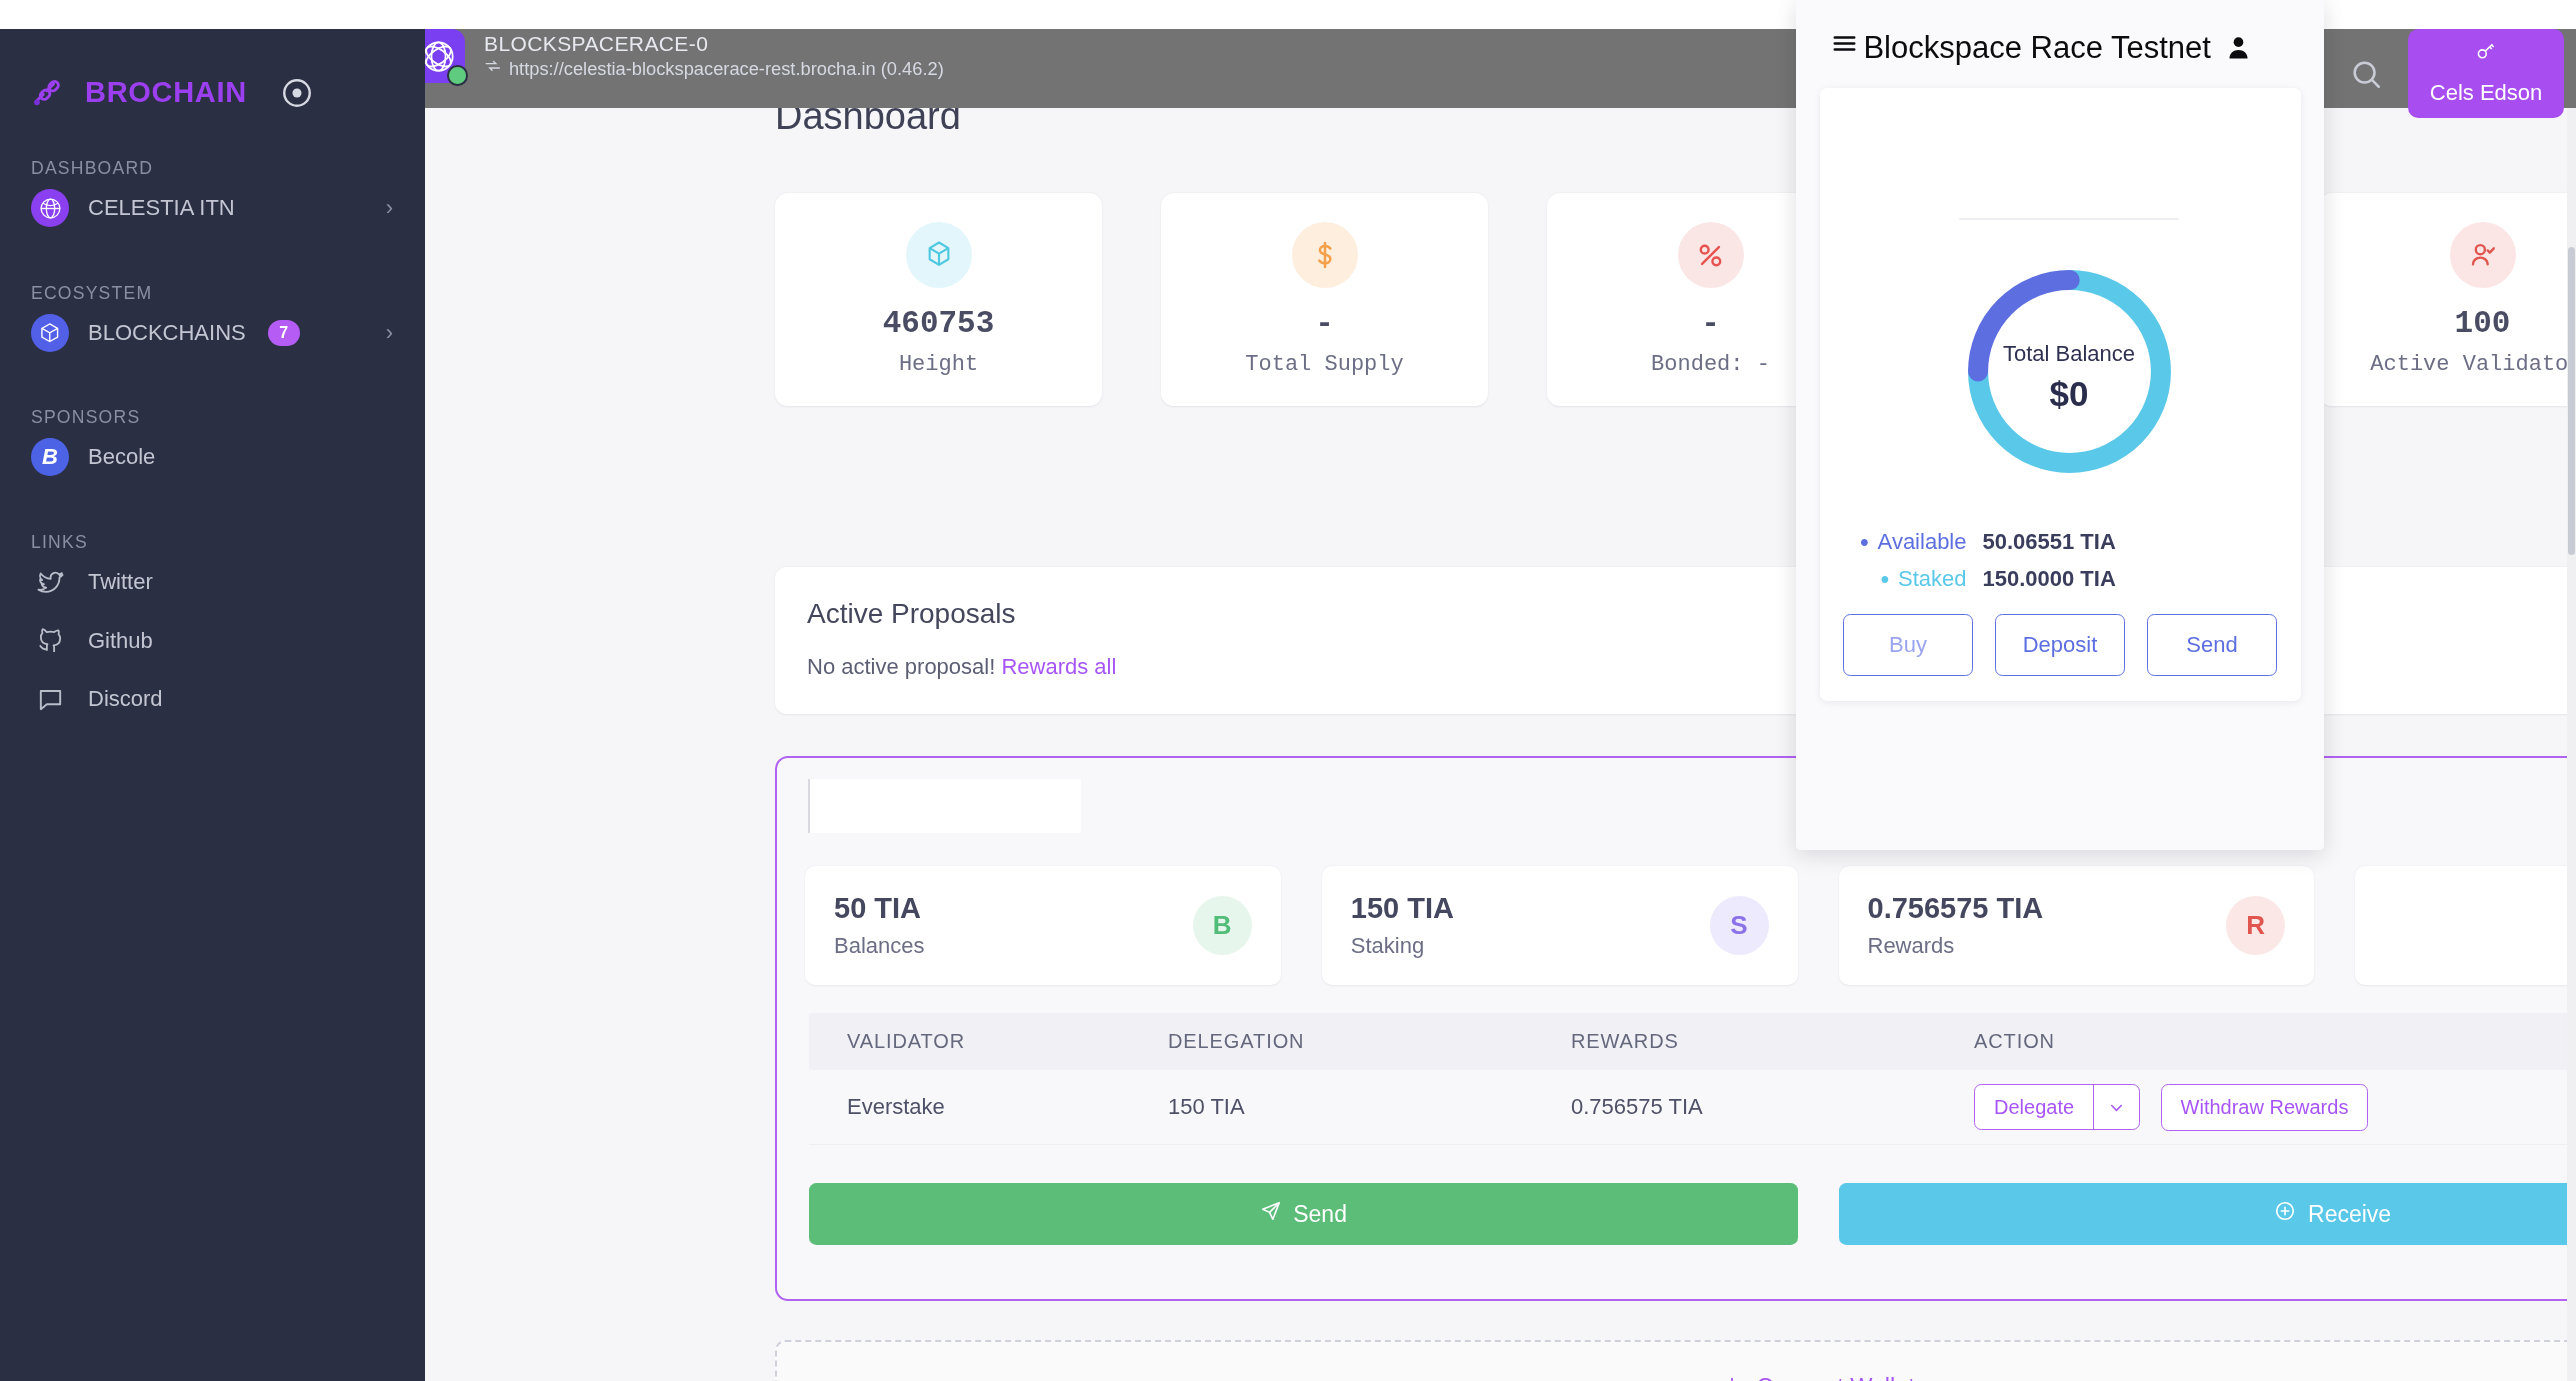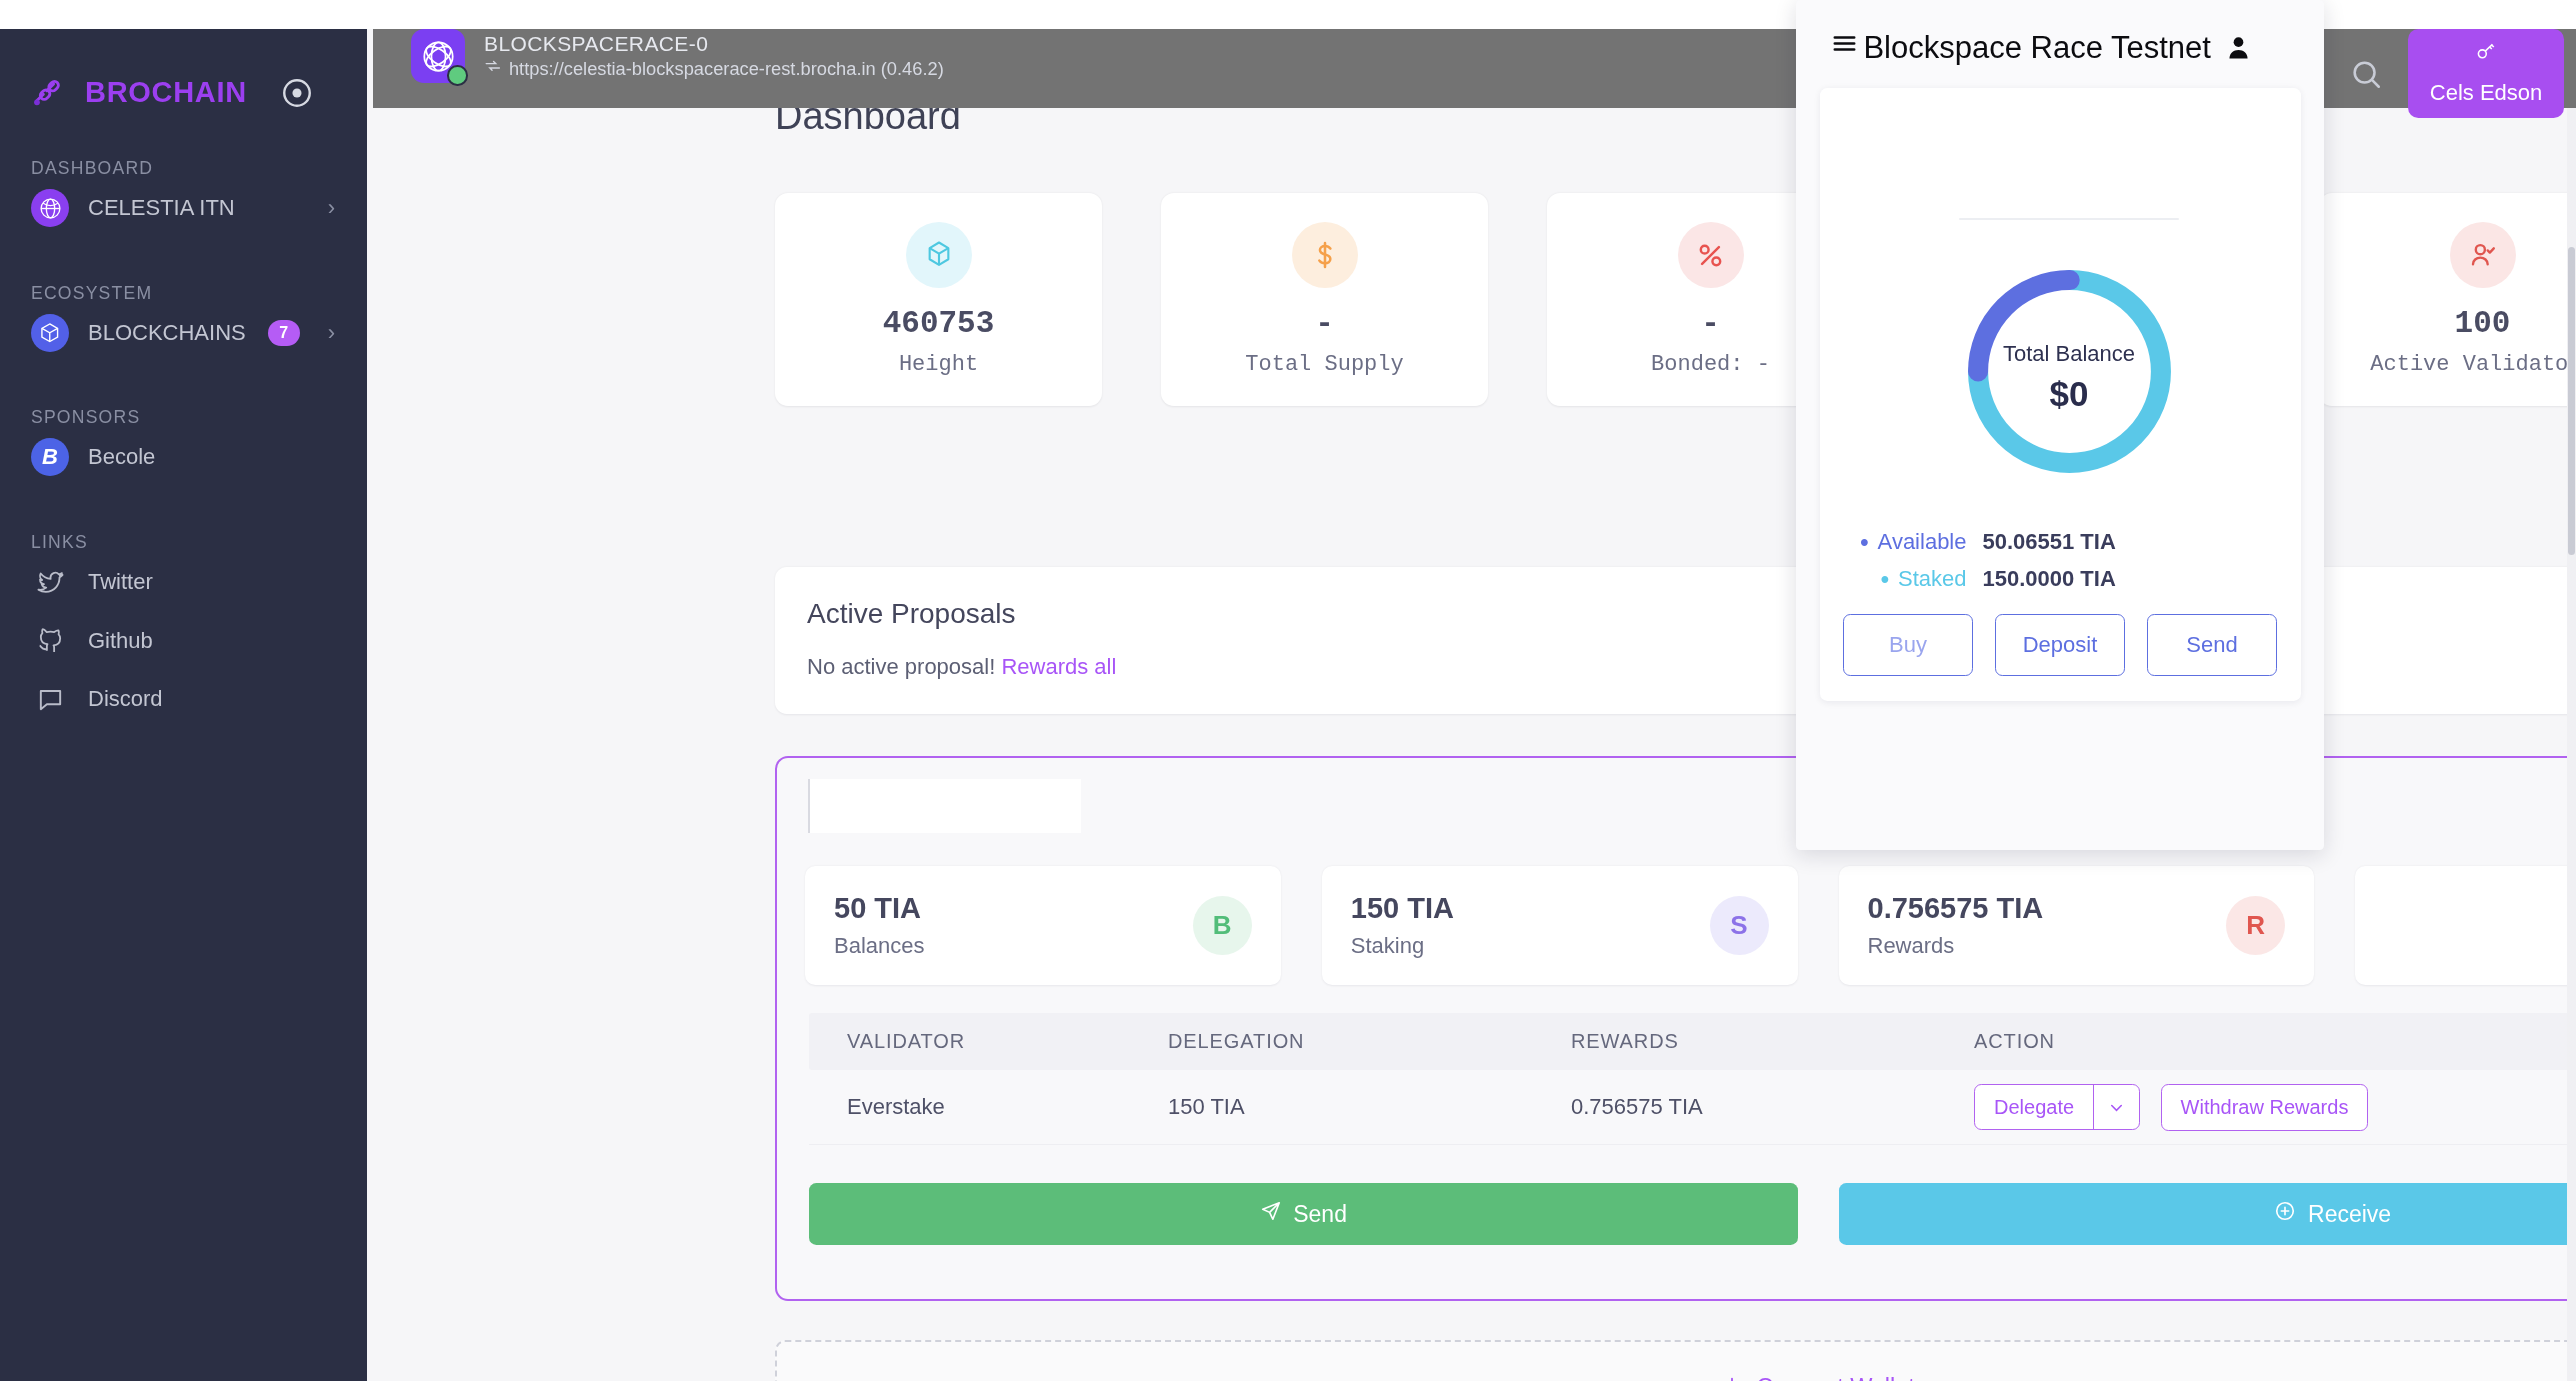--- a/index.html
+++ b/index.html
@@ -7,21 +7,21 @@
     width: 2576px; height: 1381px;
     font-family: "Liberation Sans", sans-serif;
     background: #f7f7f9;
     overflow: hidden;
   }
   #root { position: relative; width: 2576px; height: 1381px; background: #f6f6f8; }
 
   
   #sidebar {
     position: absolute; left: 0; top: 29px;
-    width: 367px; height: 1352px;
+    width: 425px; height: 1352px;
     background: #2b2f44;
     color: #b9bcc9;
     z-index: 20;
   }
   .brand-row { display: flex; align-items: center; gap: 16px; padding: 43px 0 0 28px; }
   .brand-logo { width: 41px; height: 41px; flex: 0 0 auto; }
   .brand-name { color: #9c3ff0; font-size: 29px; font-weight: 700; letter-spacing: 0.7px; }
   .brand-dot { margin-left: 17.6px; width: 34px; height: 34px; flex:0 0 auto; }
 
   .sb-section { color: #8a8fa3; font-size: 17.6px; letter-spacing: 1.2px; padding: 0 0 0 31px; margin-top: 45px; }

